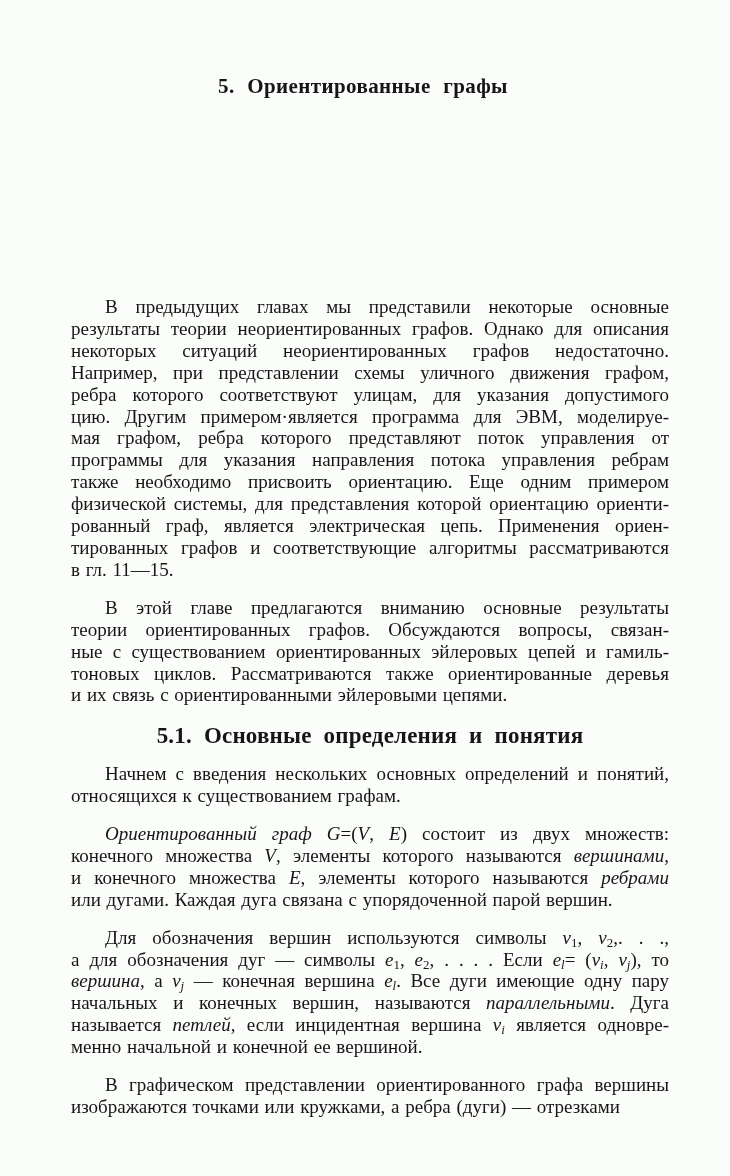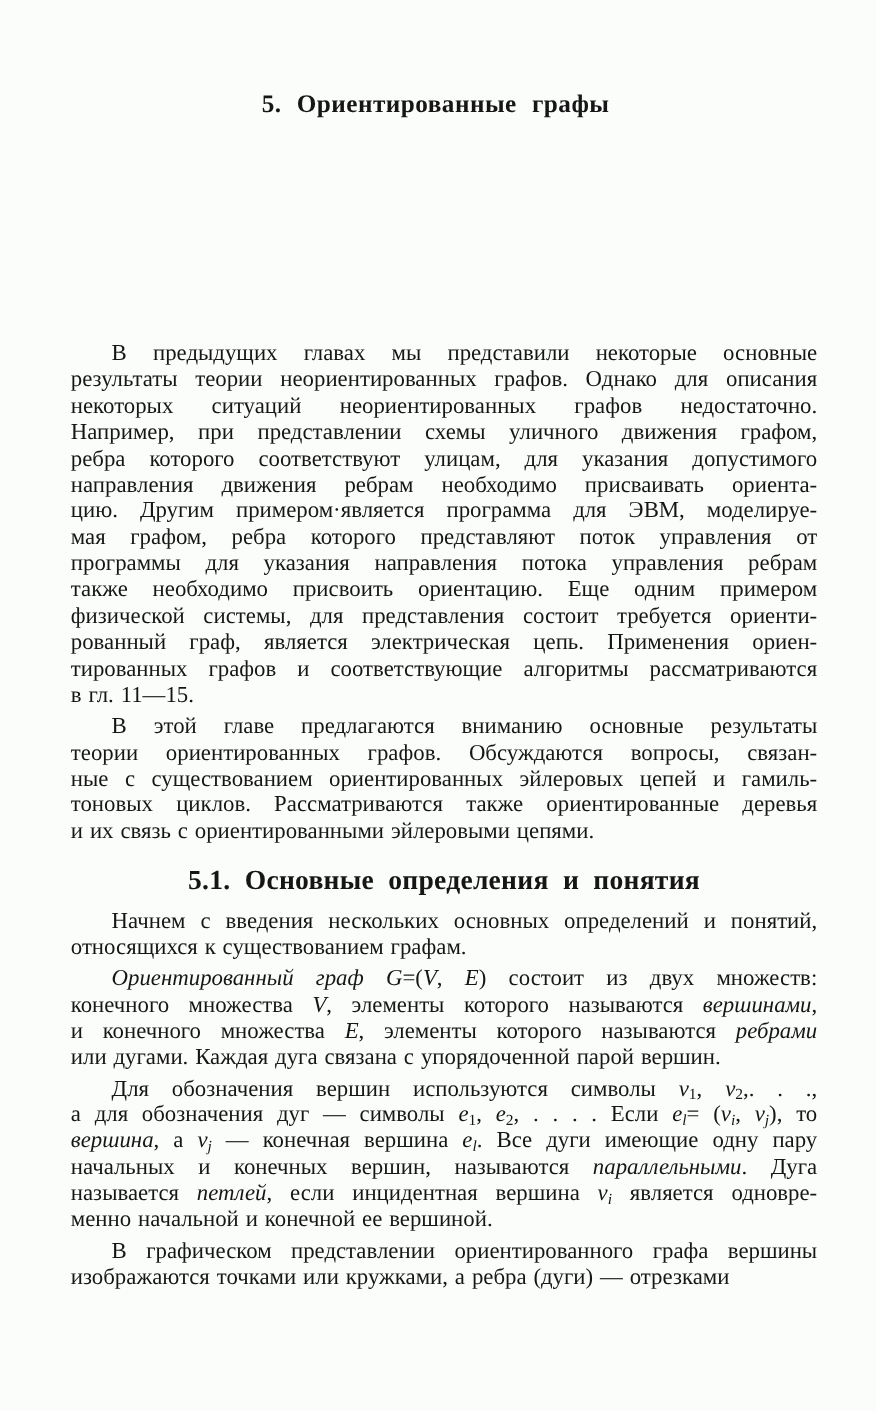--- a/index.html
+++ b/index.html
@@ -22,21 +22,21 @@
     letter-spacing: 0.4px;
     word-spacing: 7px;
   }
   .text-flow {
     position: absolute;
     top: 280px; left: 55px; width: 630px;
     font-size: 19px;
     line-height: 21.9px;
     word-spacing: 1px;
   }
-  .paragraph { margin: 4px; }
+  .paragraph { margin: 16px; }
   .line {
     text-align: justify;
     text-align-last: justify;
     white-space: normal;
   }
   .line--first { text-indent: 34px; }
   .line--end { text-align-last: left; }
   .line i { font-style: italic; }
   .line sub {
     font-size: 68%;
@@ -59,26 +59,25 @@
   <h1 class="chapter-title">5. Ориентированные графы</h1>
 
   <div class="text-flow">
     <div id="intro-paragraphs">
         <div class="paragraph">
           <div class="line line--first">В предыдущих главах мы представили некоторые основные</div>
           <div class="line">результаты теории неориентированных графов. Однако для описания</div>
           <div class="line">некоторых ситуаций неориентированных графов недостаточно.</div>
           <div class="line">Например, при представлении схемы уличного движения графом,</div>
           <div class="line">ребра которого соответствуют улицам, для указания допустимого</div>
-          <div class="line">направления движения ребрам необходимо присваивать ориента-</div>
           <div class="line">цию. Другим примером·является программа для ЭВМ, моделируе-</div>
           <div class="line">мая графом, ребра которого представляют поток управления от</div>
           <div class="line">программы для указания направления потока управления ребрам</div>
           <div class="line">также необходимо присвоить ориентацию. Еще одним примером</div>
-          <div class="line">физической системы, для представления состоит требуется ориенти-</div>
+          <div class="line">физической системы, для представления которой ориентацию ориенти-</div>
           <div class="line">рованный граф, является электрическая цепь. Применения ориен-</div>
           <div class="line">тированных графов и соответствующие алгоритмы рассматриваются</div>
           <div class="line line--end">в  гл.  11—15.</div>
         </div>
         <div class="paragraph">
           <div class="line line--first">В этой главе предлагаются вниманию основные результаты</div>
           <div class="line">теории ориентированных графов. Обсуждаются вопросы, связан-</div>
           <div class="line">ные с существованием ориентированных эйлеровых цепей и гамиль-</div>
           <div class="line">тоновых циклов. Рассматриваются также ориентированные деревья</div>
           <div class="line line--end">и их связь с ориентированными эйлеровыми цепями.</div>

